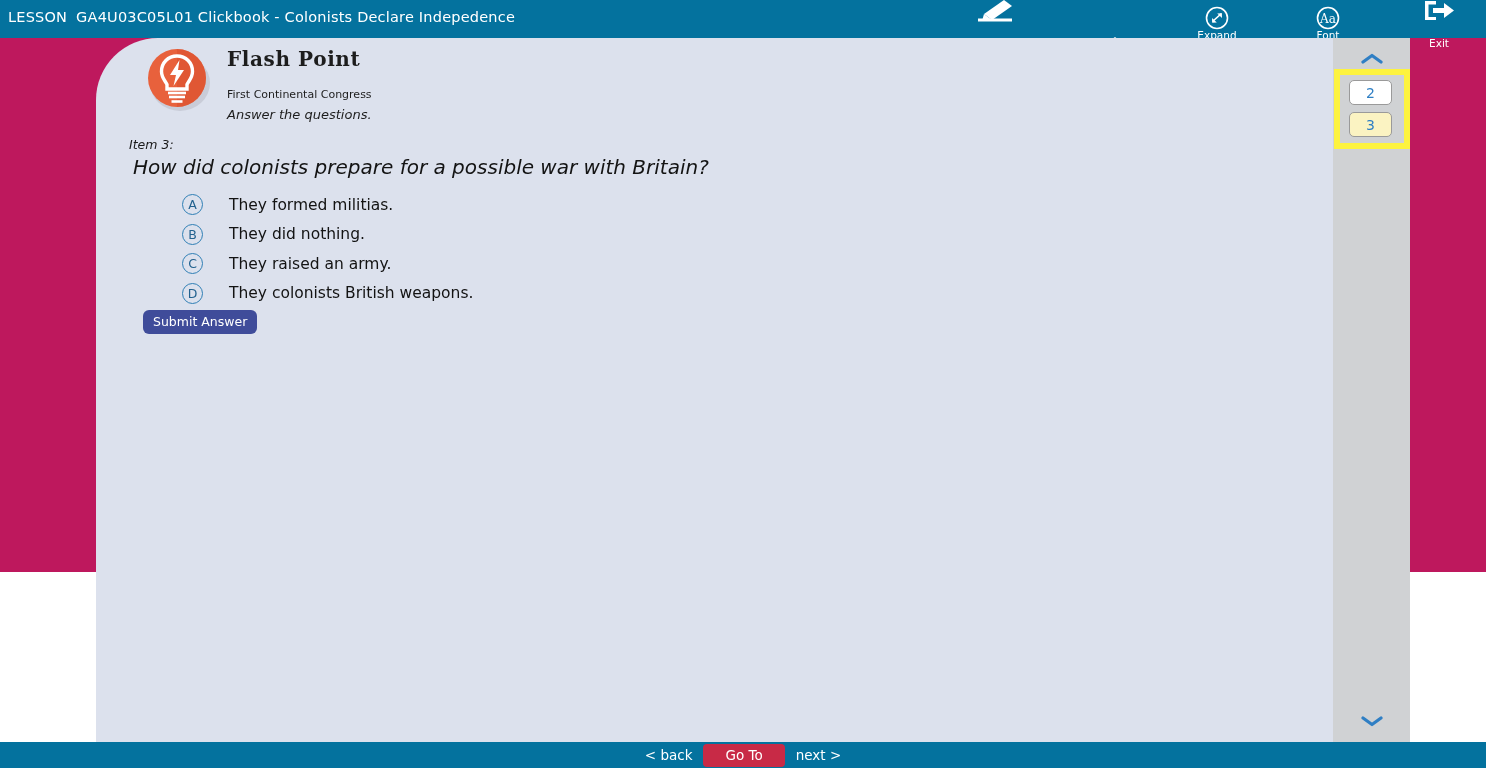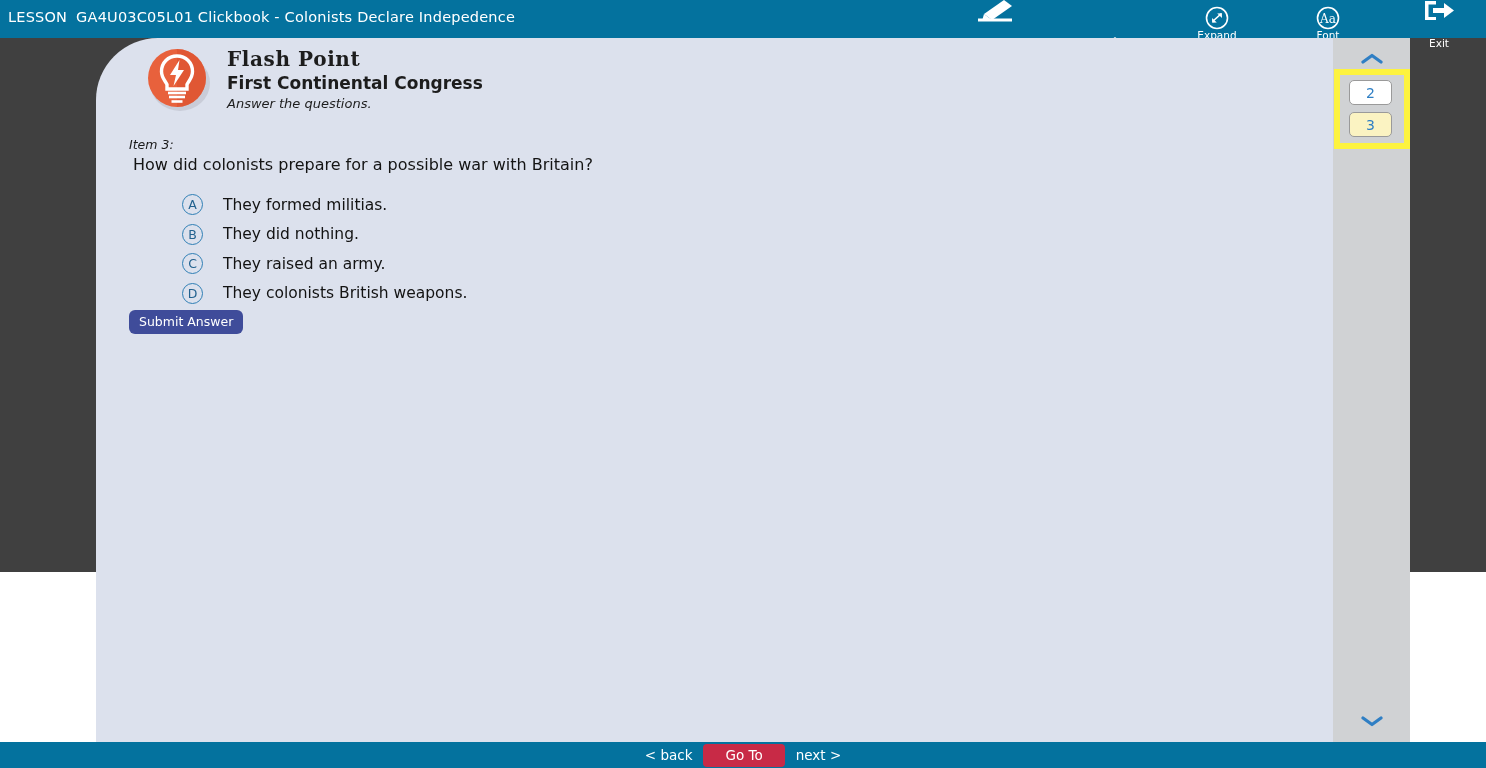--- a/index.html
+++ b/index.html
@@ -6,21 +6,21 @@
   html, body {
     margin: 0; padding: 0;
     width: 1486px; height: 768px;
     background: #ffffff;
     font-family: "DejaVu Sans", "Liberation Sans", sans-serif;
     overflow: hidden;
   }
   #app {
     position: relative;
     width: 1486px; height: 572px;
-    background: #404040;
+    background: #be185d;
   }
 
   
   .topbar {
     position: absolute; left: 0; top: 0;
     width: 1486px; height: 38px;
     background: #04729e;
   }
   .topbar-title {
     position: absolute; left: 8px; top: 9px;
@@ -70,68 +70,68 @@
   .fp-text { position: absolute; left: 131px; top: 10px; }
   .fp-title {
     font-family: "DejaVu Serif", "Liberation Serif", serif;
     font-weight: bold;
     font-size: 20px;
     color: #1d1d1d;
     letter-spacing: 0.6px;
     line-height: 22px;
   }
   .fp-sub {
-    font-weight: bold;
-    font-size: 17px;
+    font-weight: normal;
+    font-size: 11px;
     color: #1d1d1d;
-    margin-top: 5px;
+    margin-top: 16px;
     line-height: 17px;
   }
   .fp-instr {
     font-style: italic;
     font-size: 13px;
     color: #1d1d1d;
     margin-top: 4px;
     line-height: 16px;
   }
 
   .item-label {
     position: absolute; left: 33px; top: 99px;
     font-style: italic; font-size: 12.5px; color: #1b1b1b;
   }
   .question {
     position: absolute; left: 37px; top: 117px;
-    font-size: 16px; color: #141414;
+    font-size: 20px; color: #141414; font-style: italic;
   }
 
   .options {
     position: absolute; left: 86px; top: 152px;
   }
   .option {
     display: flex; align-items: center;
     height: 29.5px;
     cursor: pointer;
   }
   .opt-circle {
     width: 21px; height: 21px;
     border: 1.6px solid #2f7fb5;
     border-radius: 50%;
     display: flex; align-items: center; justify-content: center;
     font-size: 12.5px; color: #23628f;
     flex: 0 0 auto;
     background: transparent;
   }
   .opt-text {
-    margin-left: 20px;
+    margin-left: 26px;
     font-size: 15.5px;
     color: #131313;
   }
 
   .submit-btn {
-    position: absolute; left: 33px; top: 272px;
+    position: absolute; left: 47px; top: 272px;
     background: #3f4c9a;
     color: #ffffff;
     border: none;
     border-radius: 6px;
     padding: 4px 10px 5px 10px;
     font-size: 12.5px;
     font-family: "DejaVu Sans", "Liberation Sans", sans-serif;
     cursor: pointer;
   }
 

